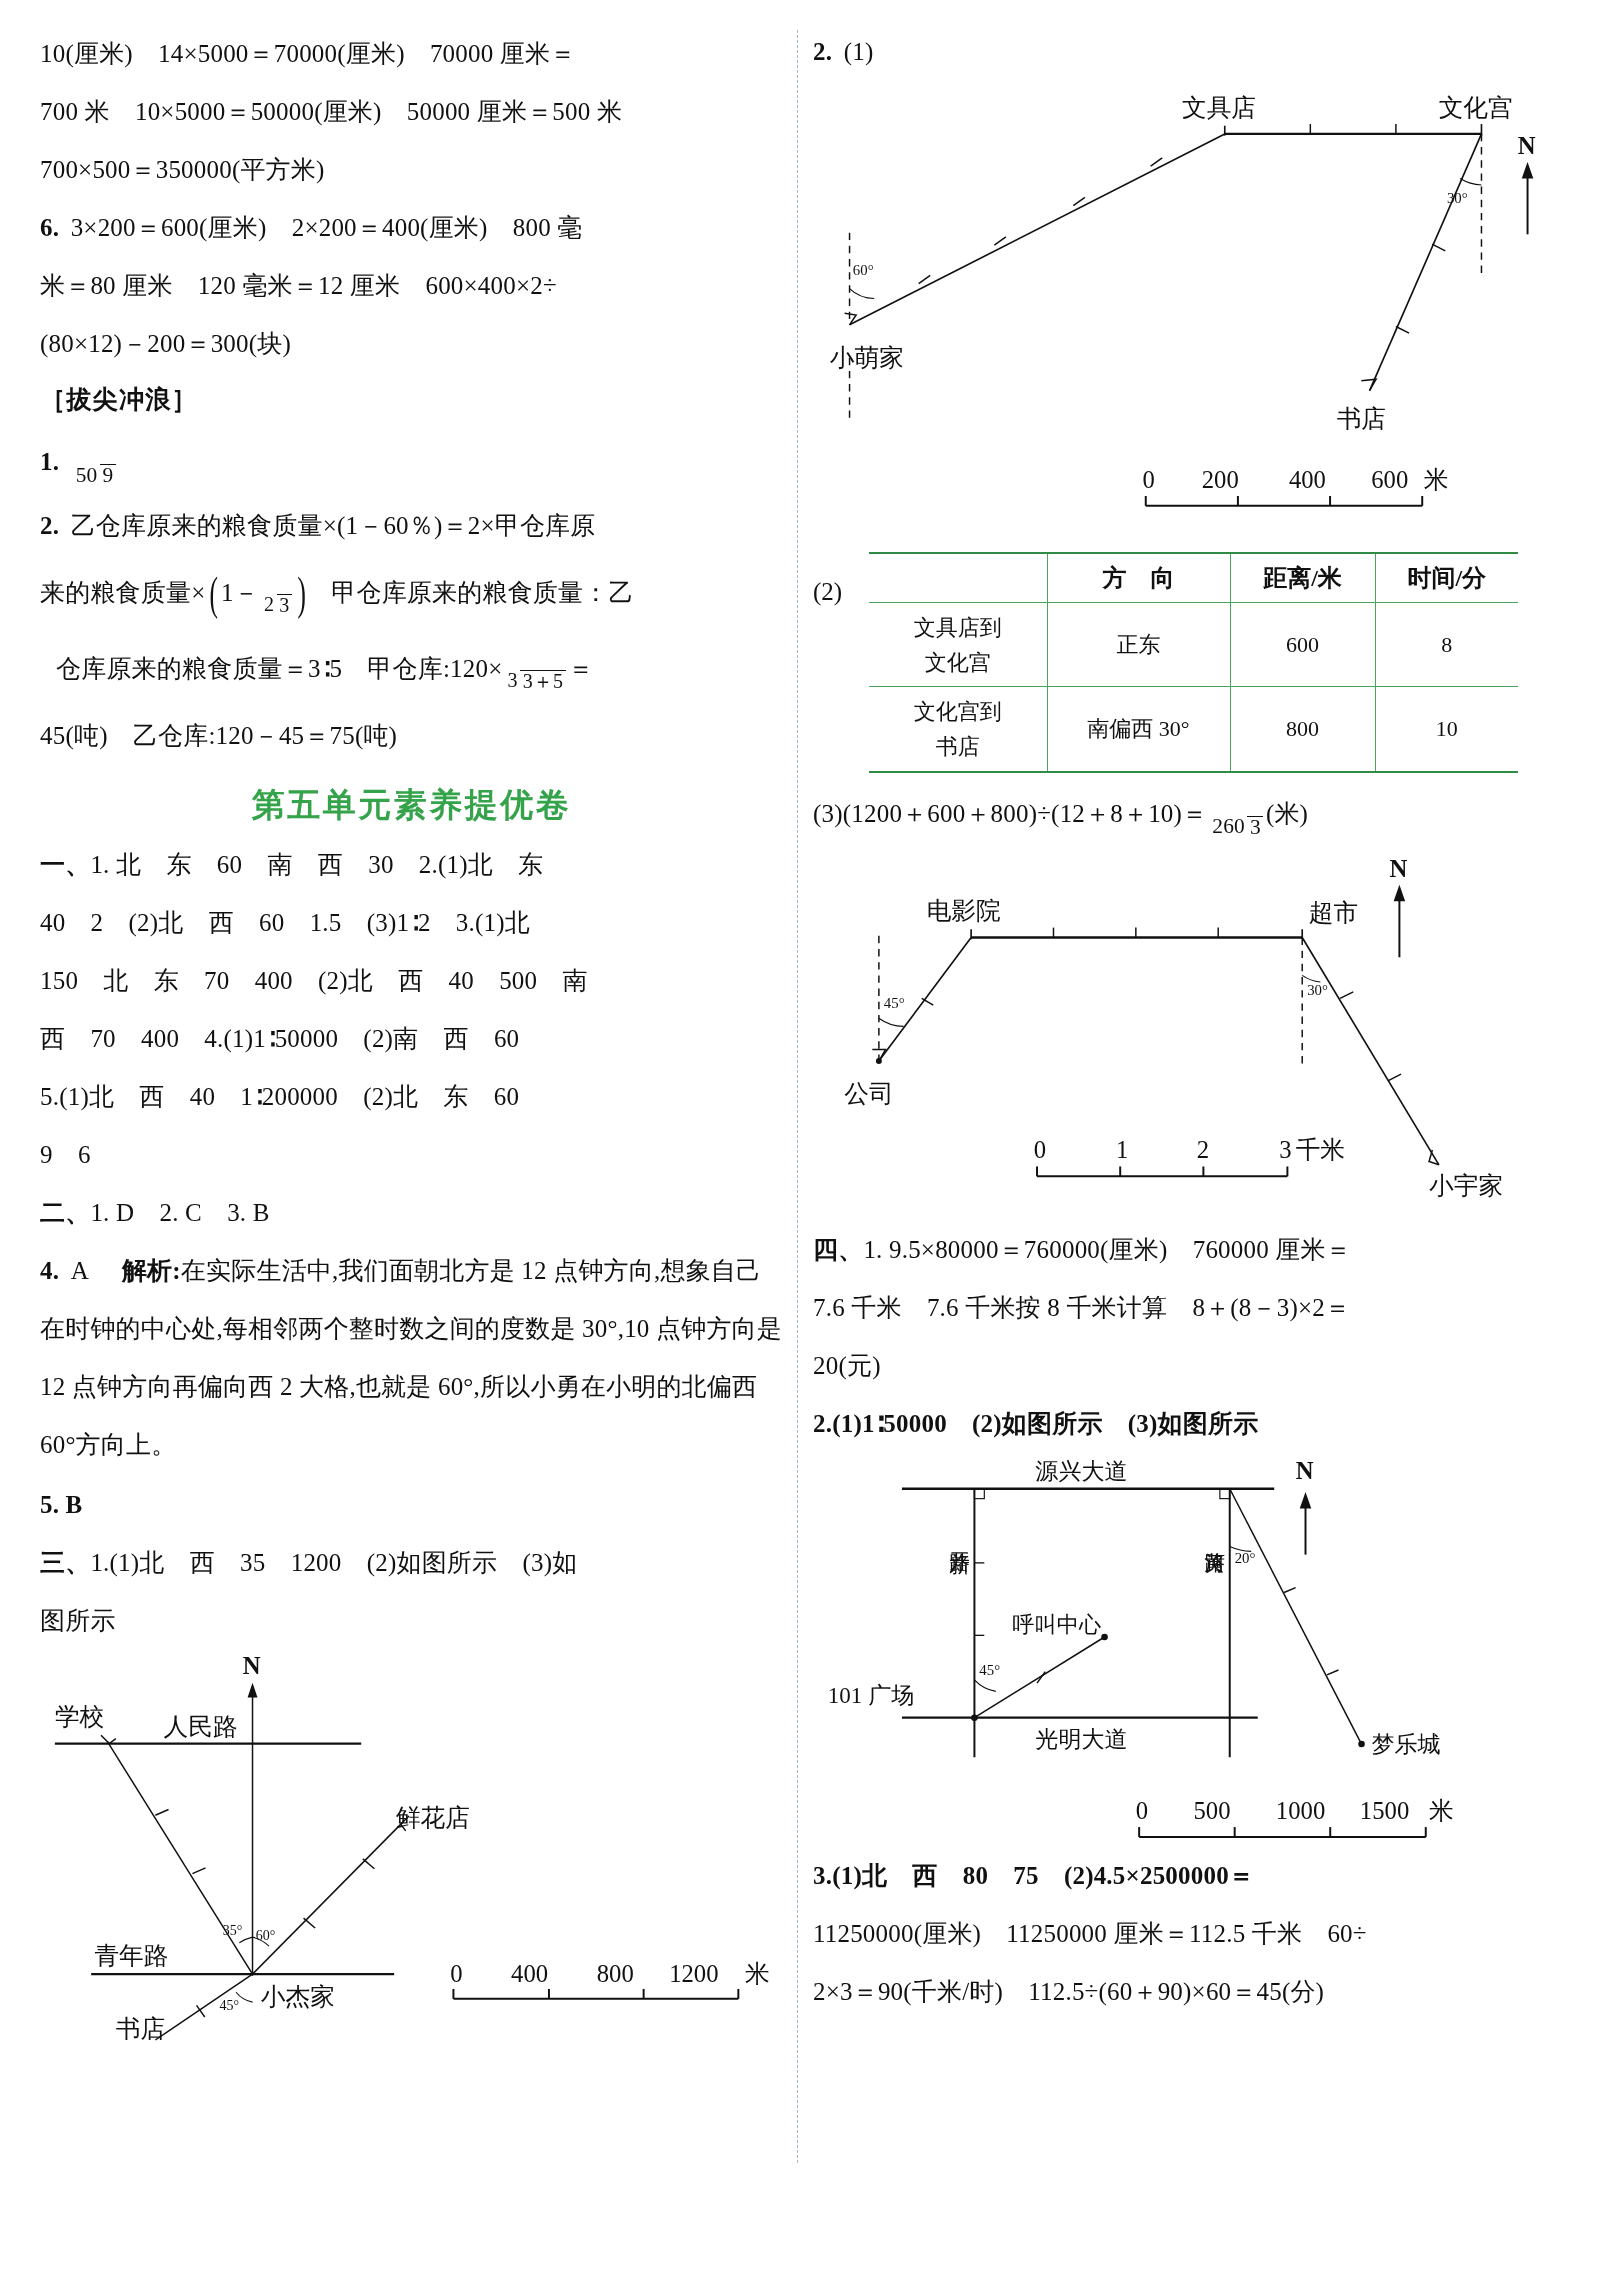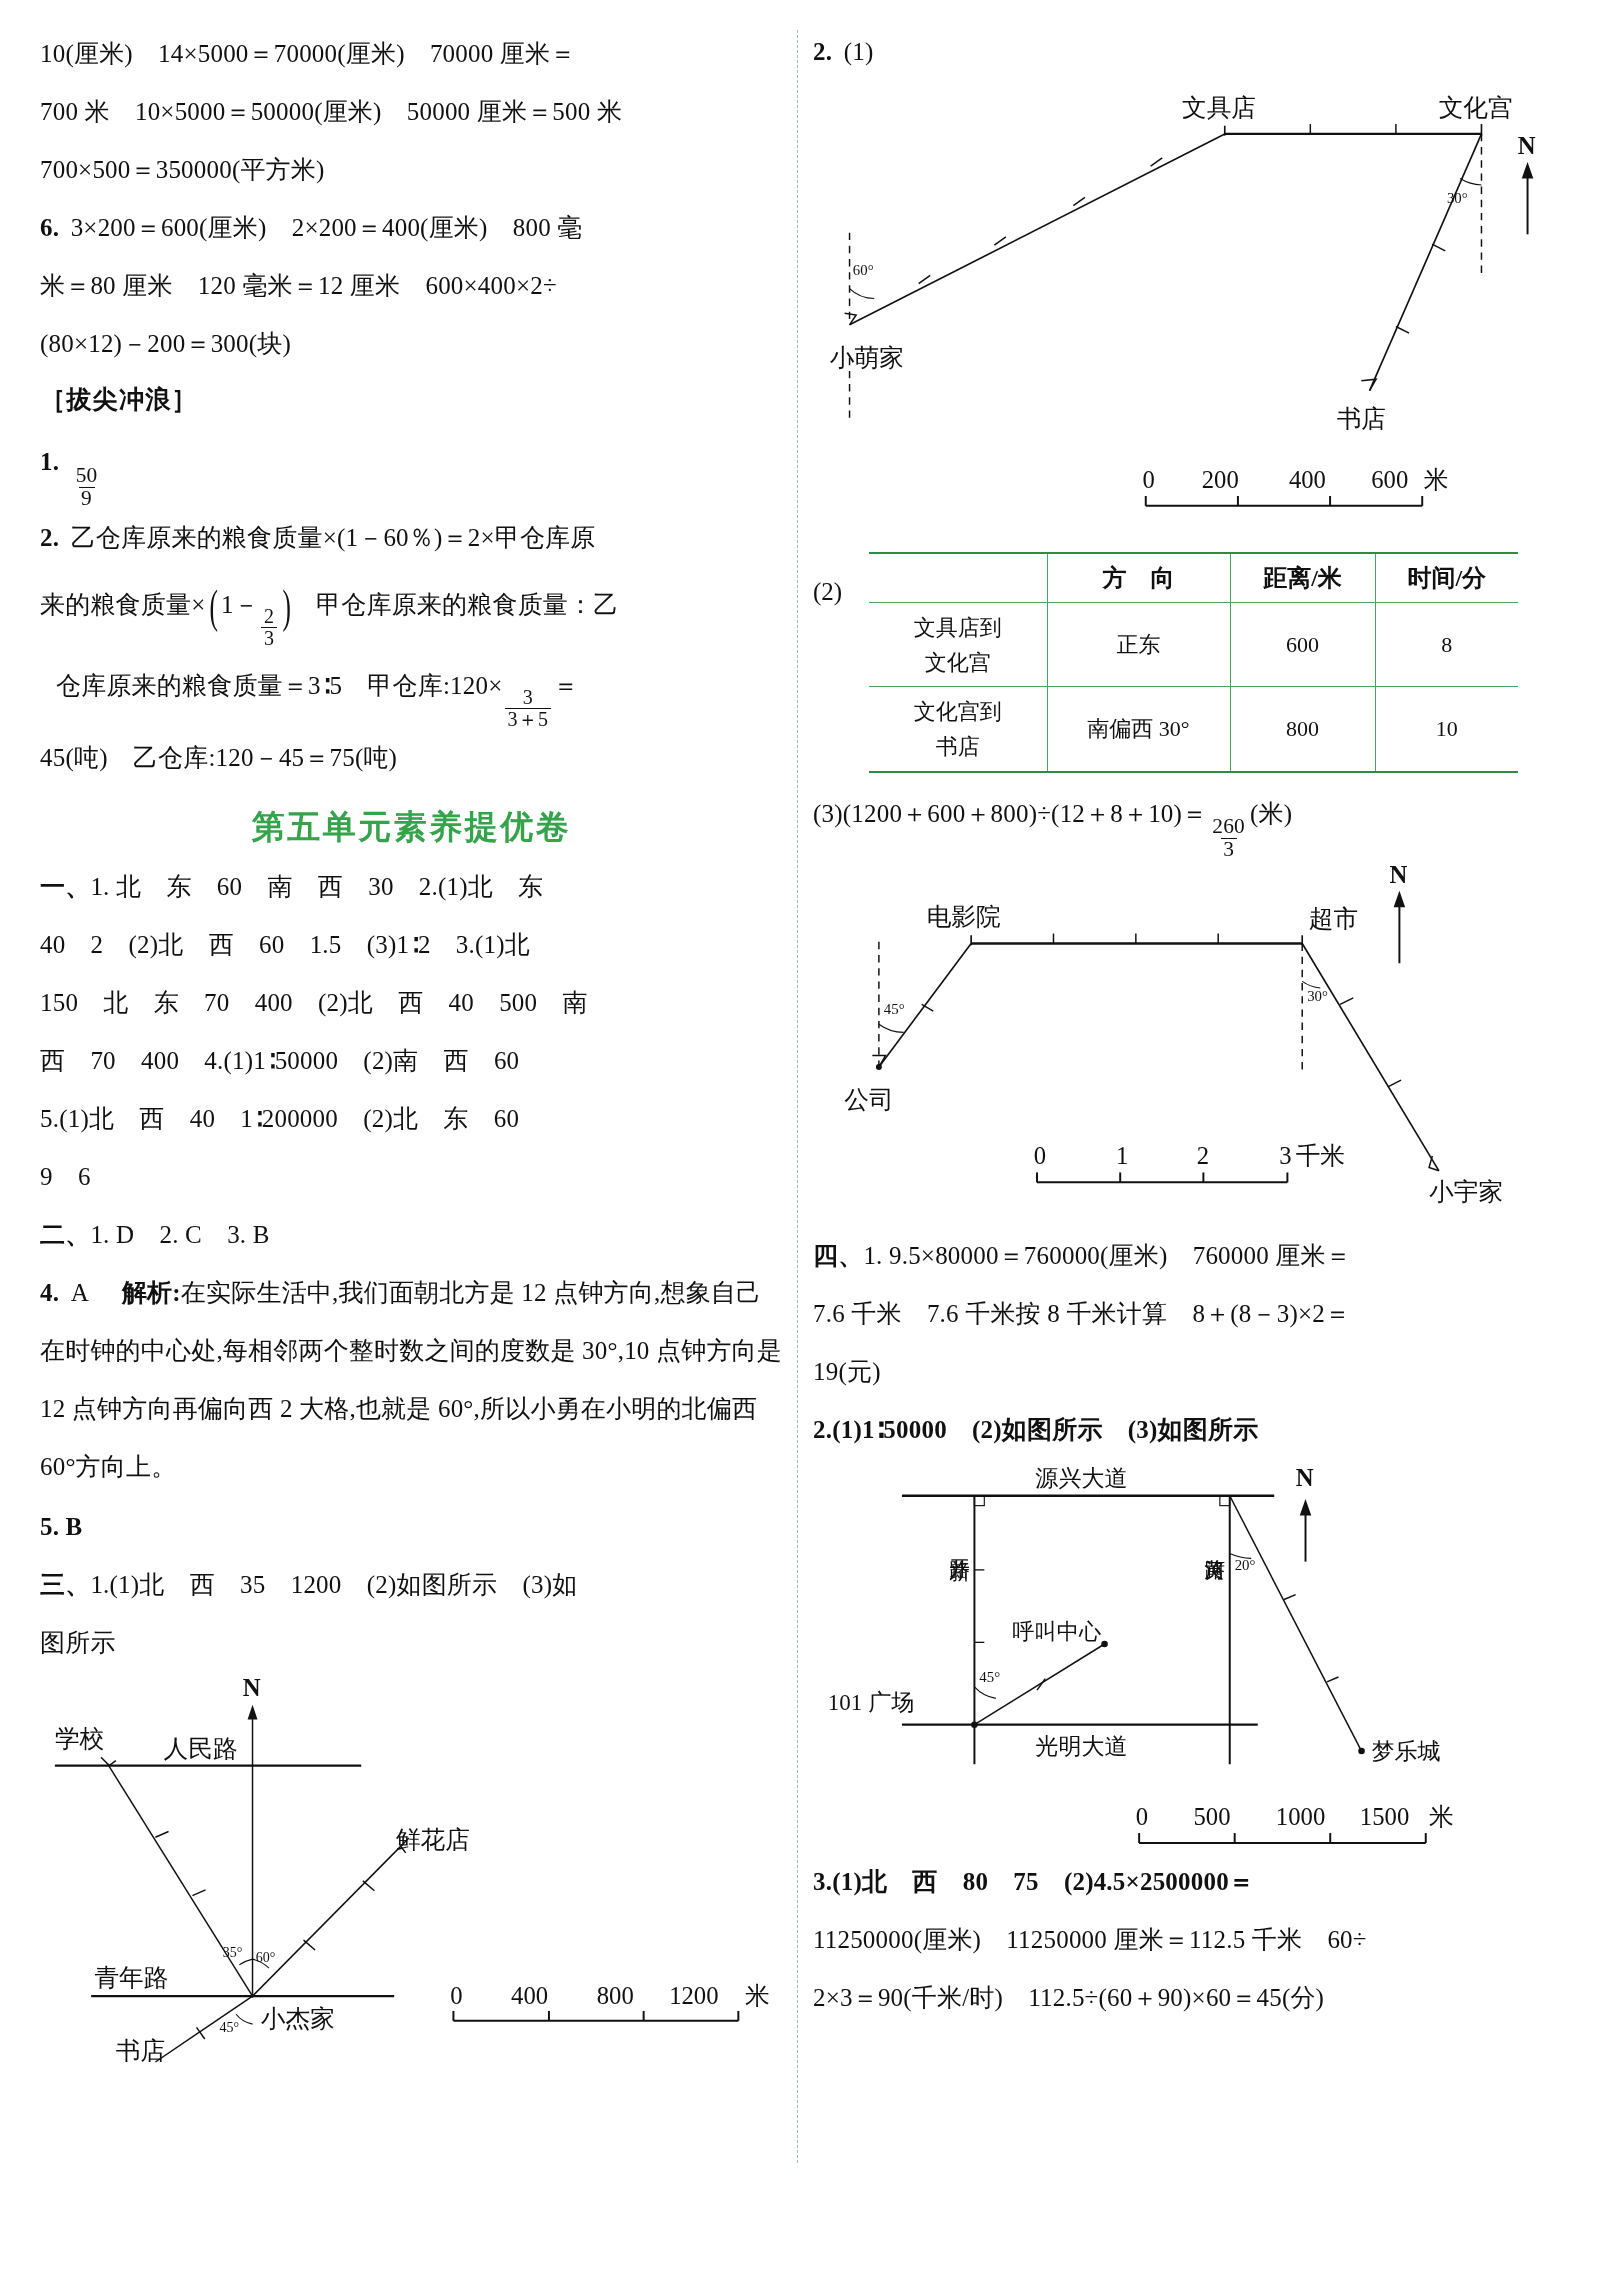--- a/index.html
+++ b/index.html
@@ -36,21 +36,21 @@
   }
   .line.wrapok { white-space:normal; }
   .b { font-weight:bold; }
   .sp { display:inline-block; width:21.4px; }
   .sp-s { display:inline-block; width:11.5px; }
   .sp-l { display:inline-block; width:33px; }
 
   
   .frac {
     display:inline-flex;
-    flex-direction:column;
+    flex-direction:row;
     align-items:center;
     vertical-align:-0.55em;
     line-height:1.02;
     font-size:21.4px;
     margin:0 2.5px;
   }
   .frac .num { padding:0 2.5px; }
   .frac .den { border-top:1.3px solid #111; padding:0 2.5px; }
   .frac.sm { font-size:20px; vertical-align:-0.5em; }
 
@@ -390,21 +390,21 @@
           <line x1="474" y1="384" x2="474" y2="396" stroke="#111" stroke-width="2.4"></line>
           <line x1="576" y1="384" x2="576" y2="396" stroke="#111" stroke-width="2.4"></line>
         </g>
       </svg>
     </div>
 
     <div class="line">
       <span class="b">四、</span><span>1. 9.5×80000＝760000(厘米)　760000 厘米＝</span>
     </div>
     <div class="line">7.6 千米　7.6 千米按 8 千米计算　8＋(8－3)×2＝</div>
-    <div class="line">19(元)</div>
+    <div class="line">20(元)</div>
     <div class="line">
       <span class="b" style="font-weight:bold">2.(1)1∶50000　(2)如图所示　(3)如图所示</span>
     </div>
 
     <div class="fig" style="margin-top:1.6px;">
       <svg width="733" height="338" viewBox="0 0 890 410">
 
         <line x1="108" y1="42" x2="560" y2="42" stroke="#111" stroke-width="2.8"></line>
         <text x="270" y="30" font-size="28" class="cjk">源兴大道</text>
 

